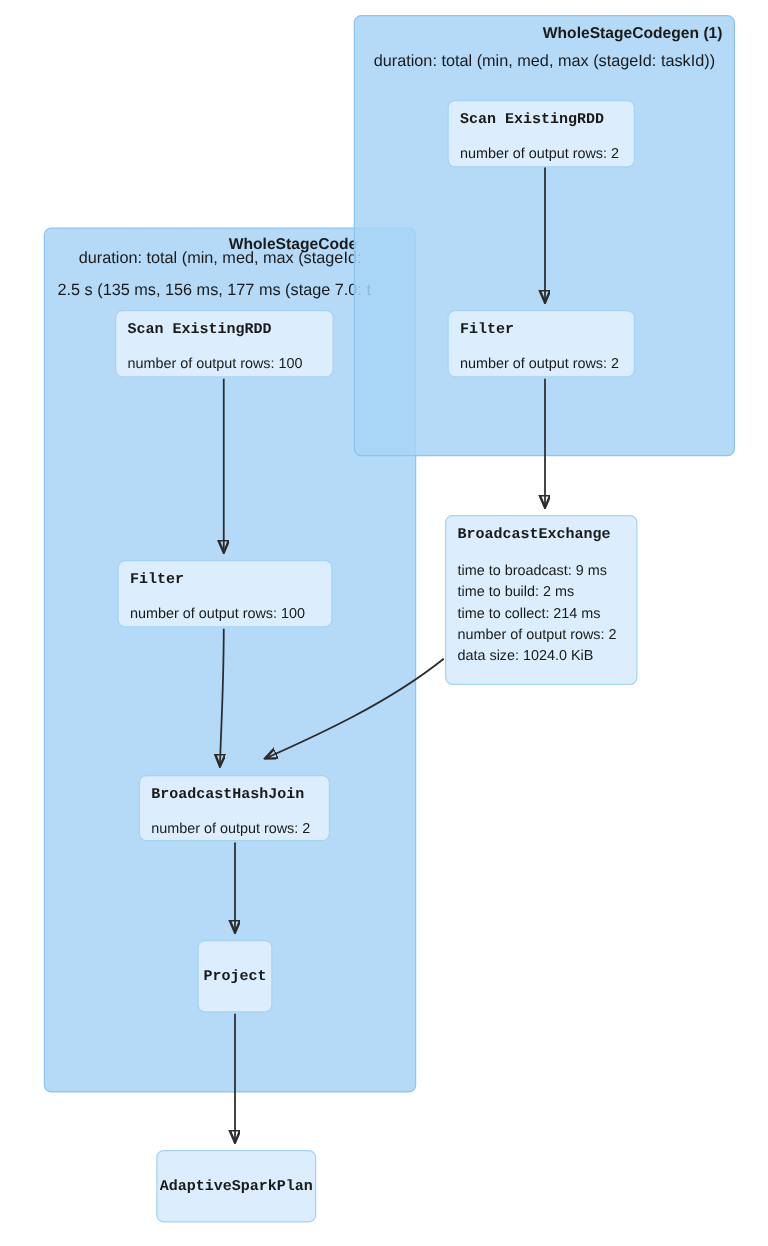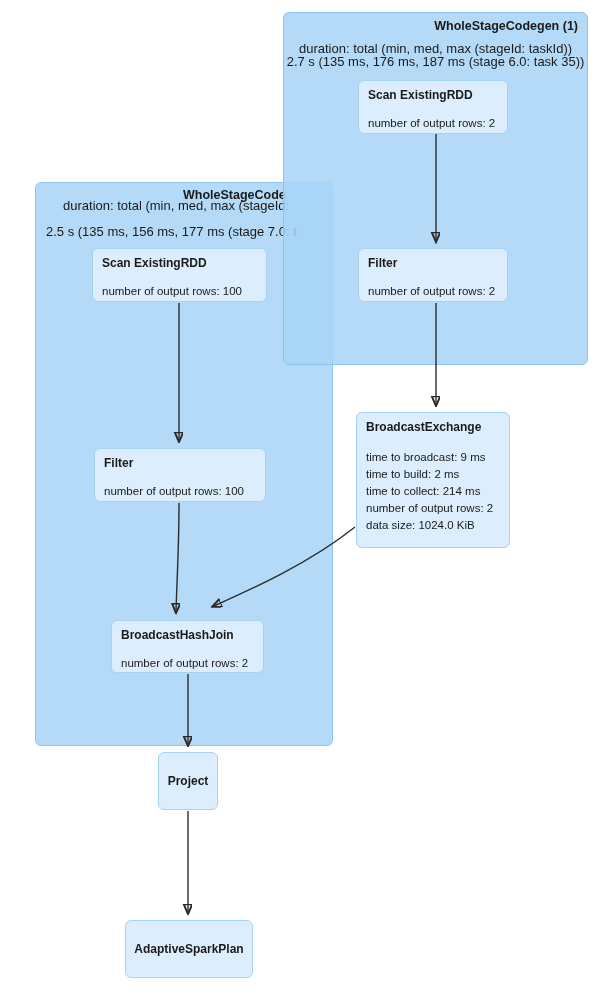--- a/index.html
+++ b/index.html
@@ -5,36 +5,36 @@
   html,body{margin:0;padding:0;background:#ffffff;}
   .canvas{
     position:relative;width:614px;height:997px;background:#ffffff;overflow:hidden;
     font-family:"Liberation Sans", sans-serif;color:#1a1a1a;
   }
   
   .cluster{
     position:absolute;background:rgba(167,211,246,0.85);
     border:1px solid #8cc5f0;border-radius:6px;box-sizing:border-box;
   }
-  .cluster2{left:35px;top:182px;width:298px;height:564px;z-index:1;}
+  .cluster2{left:35px;top:182px;width:298px;height:692px;z-index:1;}
   .cluster1{left:283px;top:12px;width:305px;height:353px;z-index:2;}
   .cluster-header{position:absolute;font-size:12.5px;font-weight:700;white-space:nowrap;}
   .cluster-dur{position:absolute;font-size:13px;line-height:13px;white-space:nowrap;}
   .c1-header{top:6px;right:9px;}
   .c1-dur1{top:29px;left:0;width:100%;text-align:center;}
   .c1-dur2{top:42px;left:0;width:100%;text-align:center;}
   .c2-header{top:5px;left:147px;}
   .c2-dur1{top:16px;left:27px;}
   .c2-dur2{top:42px;left:10px;}
   
   .node{
     position:absolute;background:#dceefd;border:1px solid #a5d3f5;border-radius:6px;
     box-sizing:border-box;z-index:3;padding:7px 9px;overflow:hidden;
   }
-  .node-title{font-size:12px;font-weight:700;line-height:15px;white-space:nowrap;}
+  .node-title{font-size:12px;font-weight:700;line-height:15px;white-space:nowrap;font-family:Liberation Mono, monospace;}
   .node-metric{font-size:11.5px;line-height:17px;white-space:nowrap;}
   .node .node-title + .node-metric{margin-top:12px;}
   .node-center{display:flex;align-items:center;justify-content:center;padding:0;}
   .n-scan1  {left:358px;top:80px; width:150px;height:54px;}
   .n-filter1{left:358px;top:248px;width:150px;height:54px;}
   .n-be     {left:356px;top:412px;width:154px;height:136px;}
   .n-be .node-metric{margin-top:0;}
   .n-be .be-metrics{margin-top:14px;}
   .n-scan2  {left:92px; top:248px;width:175px;height:54px;}
   .n-filter2{left:94px; top:448px;width:172px;height:54px;}
@@ -52,21 +52,20 @@
 
   <div class="cluster cluster2">
     <div class="cluster-header c2-header">WholeStageCode</div>
     <div class="cluster-dur c2-dur1">duration: total (min, med, max (stageId:</div>
     <div class="cluster-dur c2-dur2">2.5 s (135 ms, 156 ms, 177 ms (stage 7.0: t</div>
   </div>
 
   <div class="cluster cluster1">
     <div class="cluster-header c1-header">WholeStageCodegen (1)</div>
     <div class="cluster-dur c1-dur1">duration: total (min, med, max (stageId: taskId))</div>
-    <div class="cluster-dur c1-dur2">2.7 s (135 ms, 176 ms, 187 ms (stage 6.0: task 35))</div>
   </div>
 
   <div class="node n-scan1">
     <div class="node-title">Scan ExistingRDD</div>
     <div class="node-metric">number of output rows: 2</div>
   </div>
 
   <div class="node n-filter1">
     <div class="node-title">Filter</div>
     <div class="node-metric">number of output rows: 2</div>

